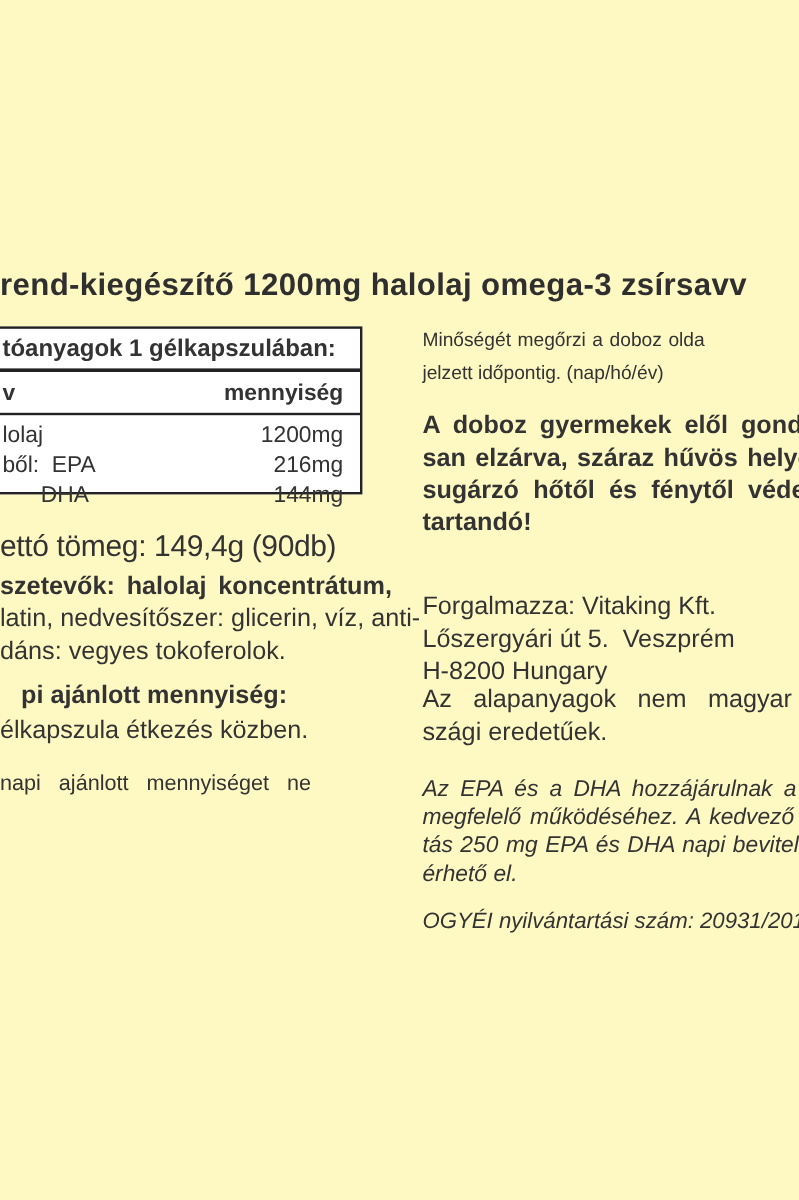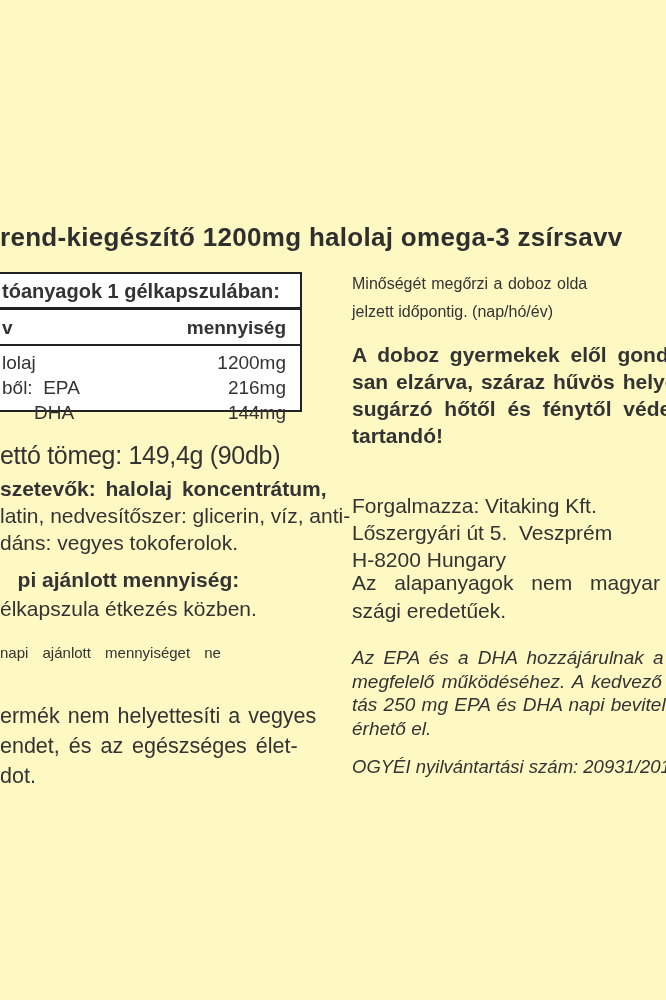--- a/index.html
+++ b/index.html
@@ -40,21 +40,21 @@
   .nutri-row.head{font-weight:bold;padding-top:5px;padding-bottom:4px;}
   .nutri-rows{padding-top:4px;}
   .nutri-row .indent{padding-left:32px;}
   .blk{position:absolute;left:0;}
   .rblk{position:absolute;left:352px;}
   .net-weight{top:441px;font-size:25px;font-weight:normal;letter-spacing:-0.3px;}
   .ingredients{top:475px;font-size:21px;line-height:27px;}
   .ingredients .first{font-weight:bold;word-spacing:4px;}
   .dosage{top:565px;font-size:21px;line-height:29px;}
   .dosage .first{font-weight:bold;text-align:center;}
-  .warning{top:637px;font-size:15px;line-height:31px;}
+  .warning{top:637px;font-size:18px;line-height:31px;}
   .disclaimer{top:701px;font-size:21.5px;line-height:30px;}
   .quality{top:270px;font-size:16px;line-height:28px;}
   .storage{top:341px;font-size:21px;font-weight:bold;line-height:27px;}
   .distributor{top:471px;font-size:21px;line-height:27px;margin-top:21px;}
   .origin{top:569px;font-size:21px;line-height:28px;}
   .claim{top:646px;font-size:19px;font-style:italic;line-height:23.5px;}
   .registration{top:756px;font-size:18.5px;font-style:italic;white-space:nowrap;}
   .ws1{word-spacing:1px;}
   .ws2{word-spacing:2px;}
   .ws3{word-spacing:3px;}
@@ -105,25 +105,20 @@
 
   <div class="blk dosage">
     <div class="line first">pi ajánlott mennyiség:</div>
     <div class="line">élkapszula étkezés közben.</div>
   </div>
 
   <div class="blk warning">
     <div class="line ws10">napi ajánlott mennyiséget ne</div>
   </div>
 
-  <div class="blk disclaimer">
-    <div class="line ws2">ermék nem helyettesíti a vegyes</div>
-    <div class="line ws3">endet, és az egészséges élet-</div>
-    <div class="line">dot.</div>
-  </div>
 
   <div class="rblk quality">
     <div class="line ws1">Minőségét megőrzi a doboz olda</div>
     <div class="line">jelzett időpontig. (nap/hó/év)</div>
   </div>
 
   <div class="rblk storage">
     <div class="line ws5">A doboz gyermekek elől gondo</div>
     <div class="line ws2">san elzárva, száraz hűvös helye</div>
     <div class="line ws6">sugárzó hőtől és fénytől véde</div>

